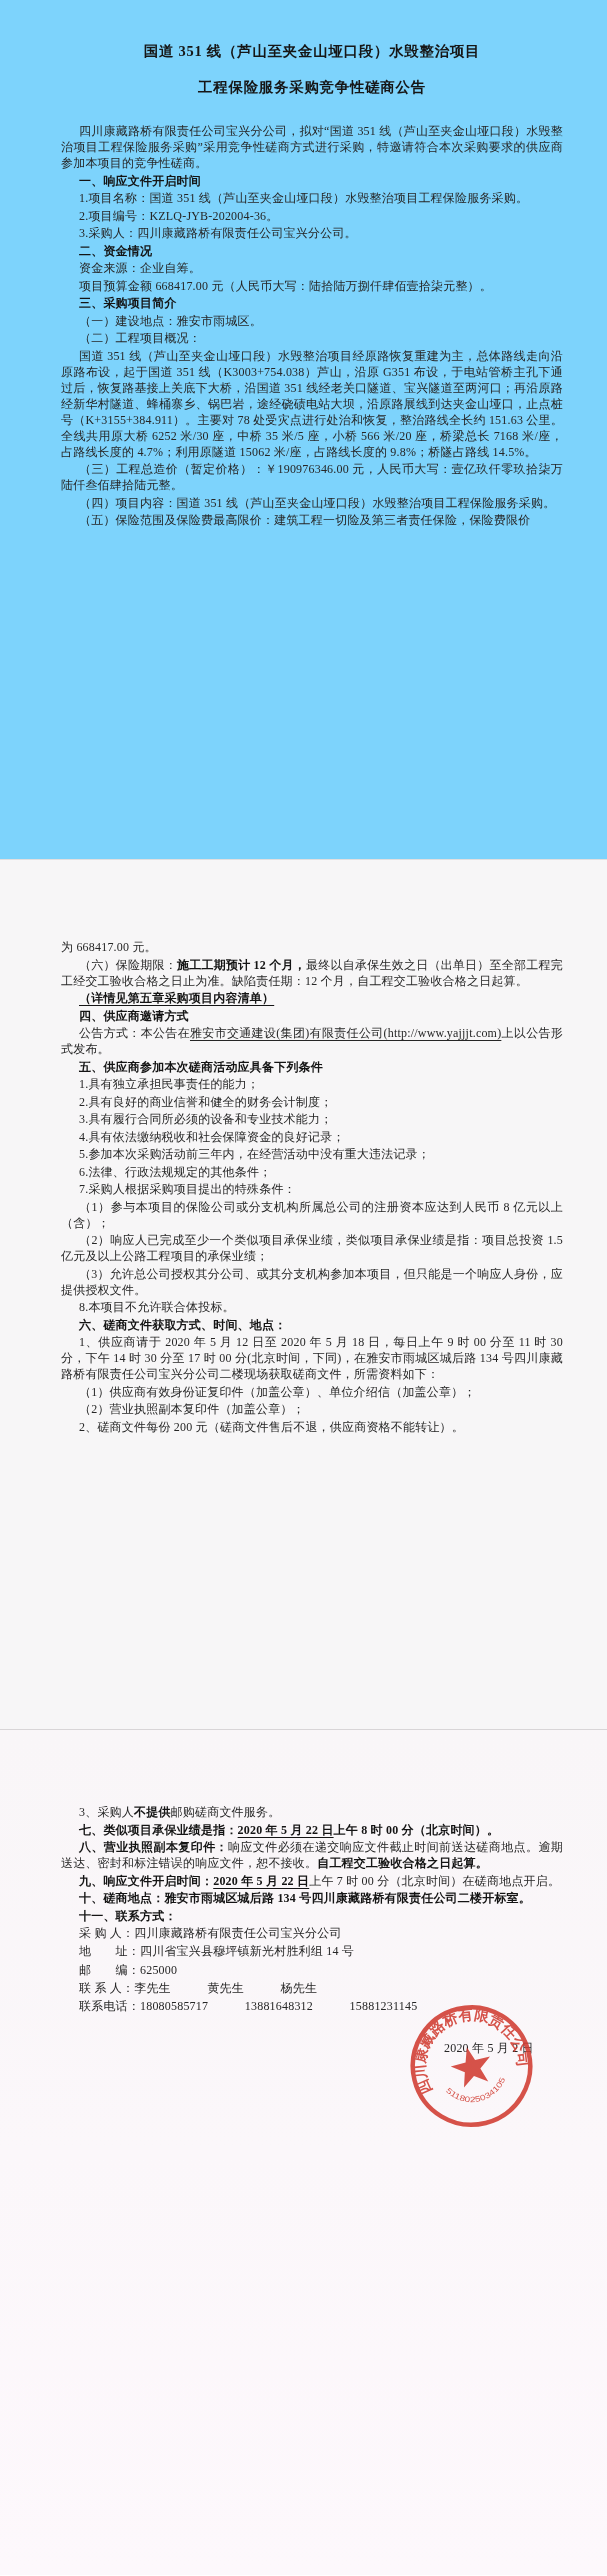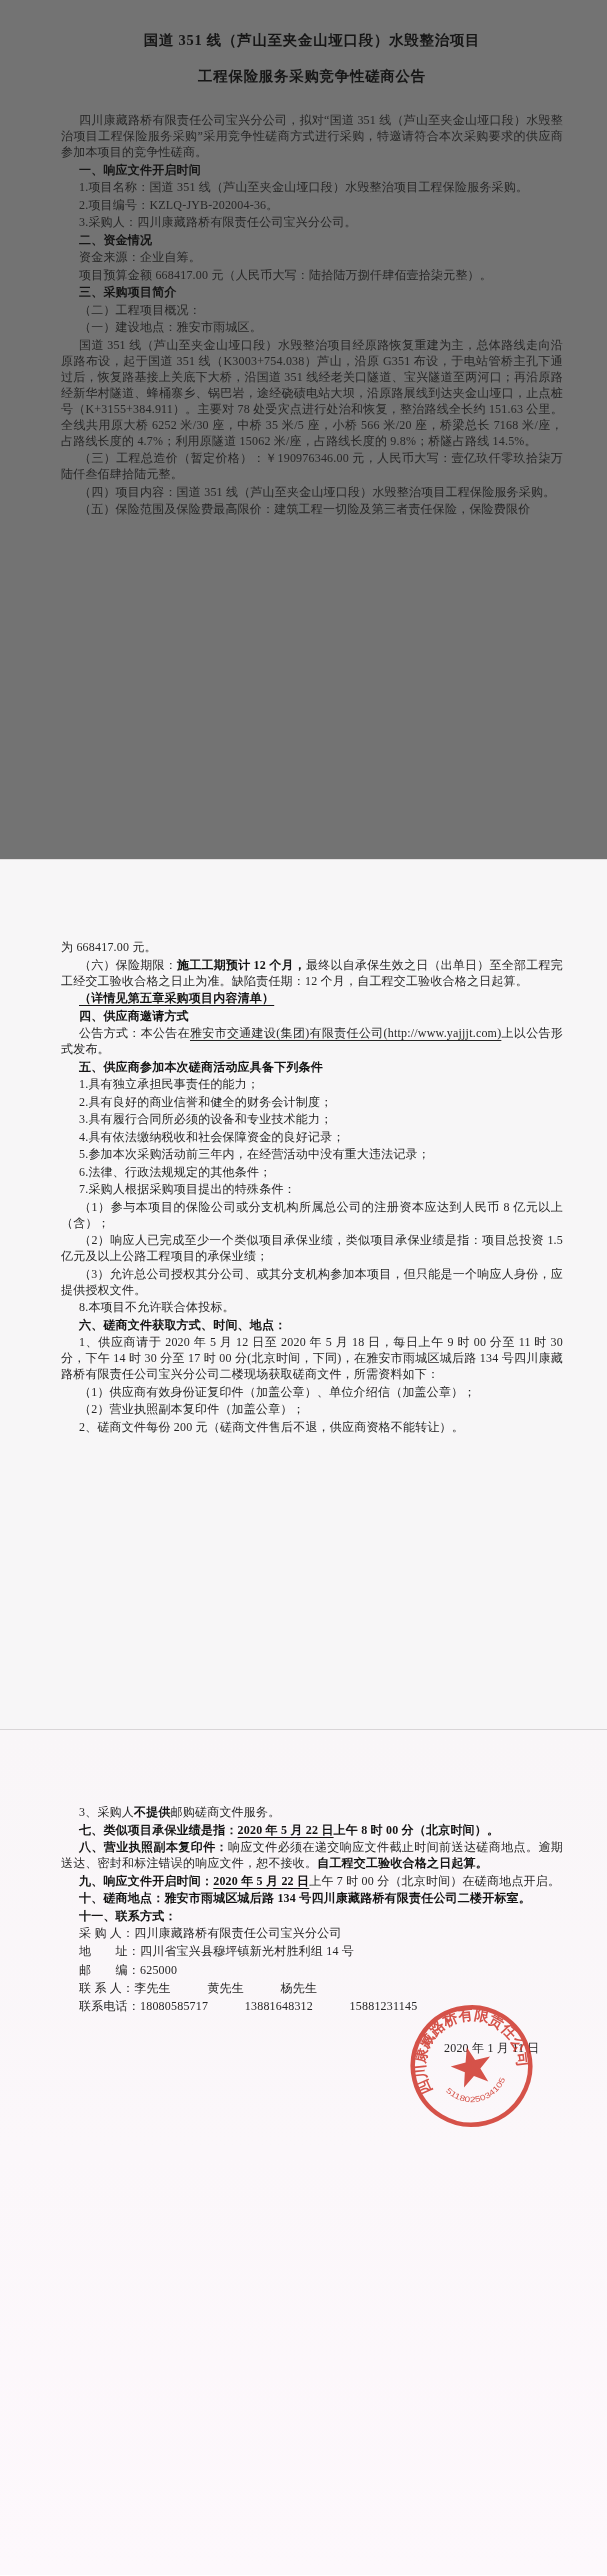--- a/index.html
+++ b/index.html
@@ -1,19 +1,19 @@
 <!DOCTYPE html>
 <html style="font-size:12px"><head>
 <meta charset="utf-8">
 <style>
   html,body{margin:0;padding:0;background:#ffffff;}
   .doc{position:relative;width:607px;height:2576px;overflow:hidden;
        font-family:"Liberation Serif","DejaVu Serif",serif;color:#262626;}
   .page{box-sizing:border-box;padding-left:61px;padding-right:44px;position:relative;}
-  .page1{height:860px;background:#737373;border-bottom:0.8px solid #e2dfdf;padding-top:22px;}
+  .page1{height:860px;background:#7dd3fc;border-bottom:0.8px solid #e2dfdf;padding-top:33px;}
   .page2{height:870px;background:#f7f6f7;border-bottom:0.8px solid #d8d5d7;padding-top:79px;}
   .page3{height:845px;background:linear-gradient(#f9f6f8, #fdf8fc);padding-top:74px;}
   .title{font-size:14.4px;font-weight:bold;text-align:center;line-height:36px;color:#161616;letter-spacing:0.8px;margin:0;}
   p{font-size:12px;line-height:16px;margin:0 0 1.5px 0;text-align:justify;letter-spacing:0.2px;}
   .ind{text-indent:1.5em;}
   .mt{margin-top:18px;}
   .h{font-weight:bold;color:#141414;}
   .b{font-weight:bold;color:#141414;}
   .u{text-decoration:underline;text-underline-offset:3px;}
   .contact p{margin-bottom:2.3px;}
@@ -34,22 +34,22 @@
     <p class="h ind">一、响应文件开启时间</p>
     <p class="ind">1.项目名称：国道 351 线（芦山至夹金山垭口段）水毁整治项目工程保险服务采购。</p>
     <p class="ind">2.项目编号：KZLQ-JYB-202004-36。</p>
     <p class="ind">3.采购人：四川康藏路桥有限责任公司宝兴分公司。</p>
 
     <p class="h ind">二、资金情况</p>
     <p class="ind">资金来源：企业自筹。</p>
     <p class="ind">项目预算金额 668417.00 元（人民币大写：陆拾陆万捌仟肆佰壹拾柒元整）。</p>
 
     <p class="h ind">三、采购项目简介</p>
+    <p class="ind">（一）建设地点：雅安市雨城区。</p>
     <p class="ind">（二）工程项目概况：</p>
-    <p class="ind">（一）建设地点：雅安市雨城区。</p>
     <p class="ind">国道 351 线（芦山至夹金山垭口段）水毁整治项目经原路恢复重建为主，总体路线走向沿原路布设，起于国道 351 线（K3003+754.038）芦山，沿原 G351 布设，于电站管桥主孔下通过后，恢复路基接上关底下大桥，沿国道 351 线经老关口隧道、宝兴隧道至两河口；再沿原路经新华村隧道、蜂桶寨乡、锅巴岩，途经硗碛电站大坝，沿原路展线到达夹金山垭口，止点桩号（K+3155+384.911）。主要对 78 处受灾点进行处治和恢复，整治路线全长约 151.63 公里。全线共用原大桥 6252 米/30 座，中桥 35 米/5 座，小桥 566 米/20 座，桥梁总长 7168 米/座，占路线长度的 4.7%；利用原隧道 15062 米/座，占路线长度的 9.8%；桥隧占路线 14.5%。</p>
     <p class="ind">（三）工程总造价（暂定价格）：￥190976346.00 元，人民币大写：壹亿玖仟零玖拾柒万陆仟叁佰肆拾陆元整。</p>
     <p class="ind">（四）项目内容：国道 351 线（芦山至夹金山垭口段）水毁整治项目工程保险服务采购。</p>
     <p class="ind">（五）保险范围及保险费最高限价：建筑工程一切险及第三者责任保险，保险费限价</p>
   </div>
 
   <div class="page page2">
     <p>为 668417.00 元。</p>
     <p class="ind"><span>（六）保险期限：</span><span class="b">施工工期预计 12 个月，</span><span>最终以自承保生效之日（出单日）至全部工程完工经交工验收合格之日止为准。缺陷责任期：12 个月，自工程交工验收合格之日起算。</span></p>
     <p class="ind"><span class="b u">（详情见第五章采购项目内容清单）</span></p>
@@ -90,21 +90,21 @@
 
     <p class="h ind">十一、联系方式：</p>
     <div class="contact">
       <p class="ind"><span>采 购 人：</span><span>四川康藏路桥有限责任公司宝兴分公司</span></p>
       <p class="ind"><span>地　　址：</span><span>四川省宝兴县穆坪镇新光村胜利组 14 号</span></p>
       <p class="ind"><span>邮　　编：</span><span>625000</span></p>
       <p class="ind"><span>联 系 人：</span><span>李先生　　　黄先生　　　杨先生</span></p>
       <p class="ind"><span>联系电话：</span><span>18080585717　　　13881648312　　　15881231145</span></p>
     </div>
 
-    <p class="date-line">2020 年 1 月 11 日</p>
+    <p class="date-line">2020 年 5 月 2 日</p>
 
     <svg class="seal" viewBox="0 0 200 200" aria-hidden="true">
       <g transform="rotate(-14 100 100)" opacity="0.86">
         <circle cx="100" cy="100" r="91" fill="none" stroke="#d0382d" stroke-width="7"></circle>
         <polygon fill="#d0382d" points="100,70 107.6,92.5 131.4,92.8 112.4,107 119.4,129.7 100,116 80.6,129.7 87.6,107 68.6,92.8 92.4,92.5"></polygon>
         <path id="seal-arc-top" d="M 31.9,123.4 A 72,72 0 1 1 168.1,123.4" fill="none"></path>
         <text font-size="24" font-weight="bold" fill="#d0382d" font-family="Liberation Serif, DejaVu Serif, serif">
           <textPath href="#seal-arc-top" startOffset="0" textLength="270" lengthAdjust="spacingAndGlyphs">四川康藏路桥有限责任公司</textPath>
         </text>
         <path id="seal-arc-bottom" d="M 51.5,128 A 56,56 0 0 0 148.5,128" fill="none"></path>

